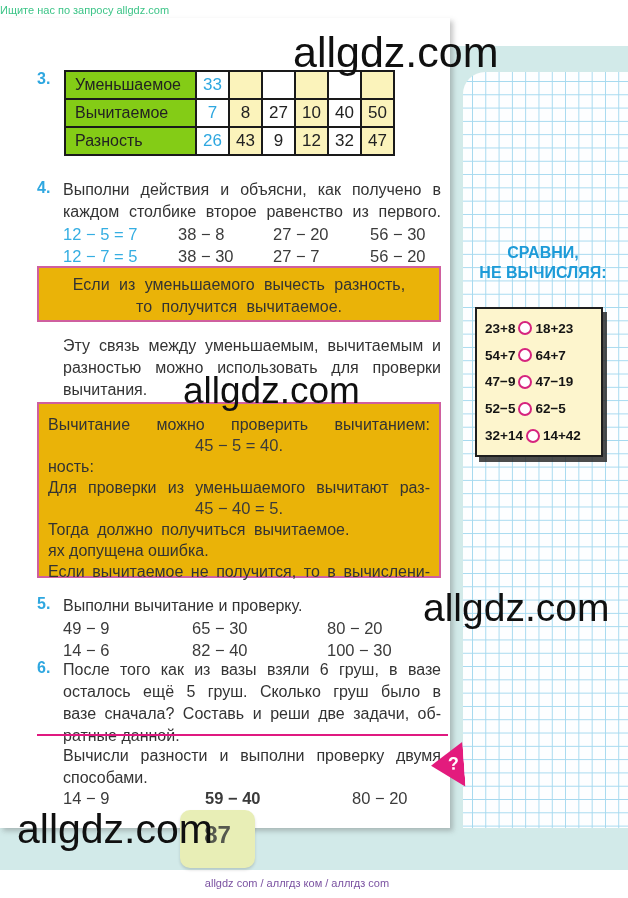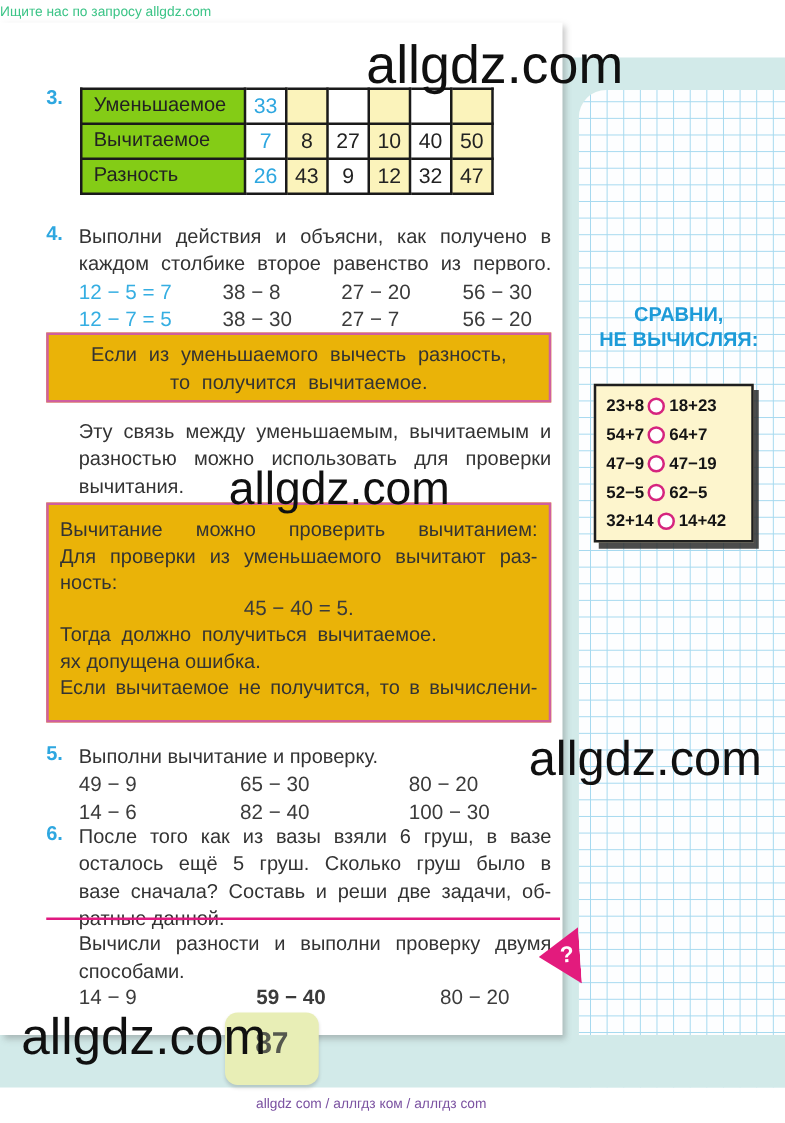--- a/index.html
+++ b/index.html
@@ -64,21 +64,21 @@
         text-align:center;word-spacing:5px;}
   .box2{left:37px;top:402px;width:404px;height:176px;padding:10px 9px 0 9px;}
   .b2l{font-size:16px;line-height:21px;color:#333;}
   .b2eq{font-size:16.5px;line-height:21px;color:#3b3b3b;text-align:center;}
   .ws{word-spacing:4px;}
   .rule{left:37px;top:734px;width:411px;height:2px;background:#e01980;z-index:4;}
   
   .sb-title{left:463px;top:243px;width:160px;text-align:center;z-index:5;
     font-weight:bold;font-size:16px;line-height:20px;color:#1d9bd8;}
   .ybox{
-    left:475px;top:307px;width:128px;height:127px;background:#fdf5cd;
+    left:475px;top:307px;width:128px;height:150px;background:#fdf5cd;
     border:2px solid #1e1e1e;box-sizing:border-box;z-index:5;
     box-shadow:4px 5px 0 rgba(45,45,45,.85);
     display:flex;flex-direction:column;justify-content:space-evenly;
   }
   .cmp-row{display:flex;align-items:center;padding-left:8px;
     font-weight:bold;font-size:13.5px;color:#151515;white-space:nowrap;}
   .cmp-circle{width:10px;height:10px;border:2px solid #d6247e;border-radius:50%;
     margin:0 3px;background:#fff;flex:0 0 auto;}
   
   .q-arrow{
@@ -168,22 +168,23 @@
 </div>
 
 <div class="abs z body-text" style="left:63px;top:335px;width:378px;">
   <div class="jl">Эту связь между уменьшаемым, вычитаемым и</div>
   <div class="jl">разностью можно использовать для проверки</div>
   <div>вычитания.</div>
 </div>
 
 <div class="abs pinkbox box2">
   <div class="b2l jl">Вычитание можно проверить вычитанием:</div>
+  <div class="b2eq">45 − 5 = 40.</div>
+  <div class="b2l">ность:</div>
   <div class="b2l jl">Для проверки из уменьшаемого вычитают раз-</div>
-  <div class="b2l">ность:</div>
   <div class="b2eq">45 − 40 = 5.</div>
   <div class="b2l ws">Тогда должно получиться вычитаемое.</div>
   <div class="b2l">ях допущена ошибка.</div>
   <div class="b2l jl">Если вычитаемое не получится, то в вычислени-</div>
 </div>
 
 <div class="abs z tasknum" style="left:37px;top:595px;">5.</div>
 <div class="abs z body-text" style="left:63px;top:595px;width:378px;">Выполни вычитание и проверку.</div>
 <div class="abs z" style="left:63px;top:617px;width:378px;height:42px;">
   <div class="eqcol" style="left:0;">

